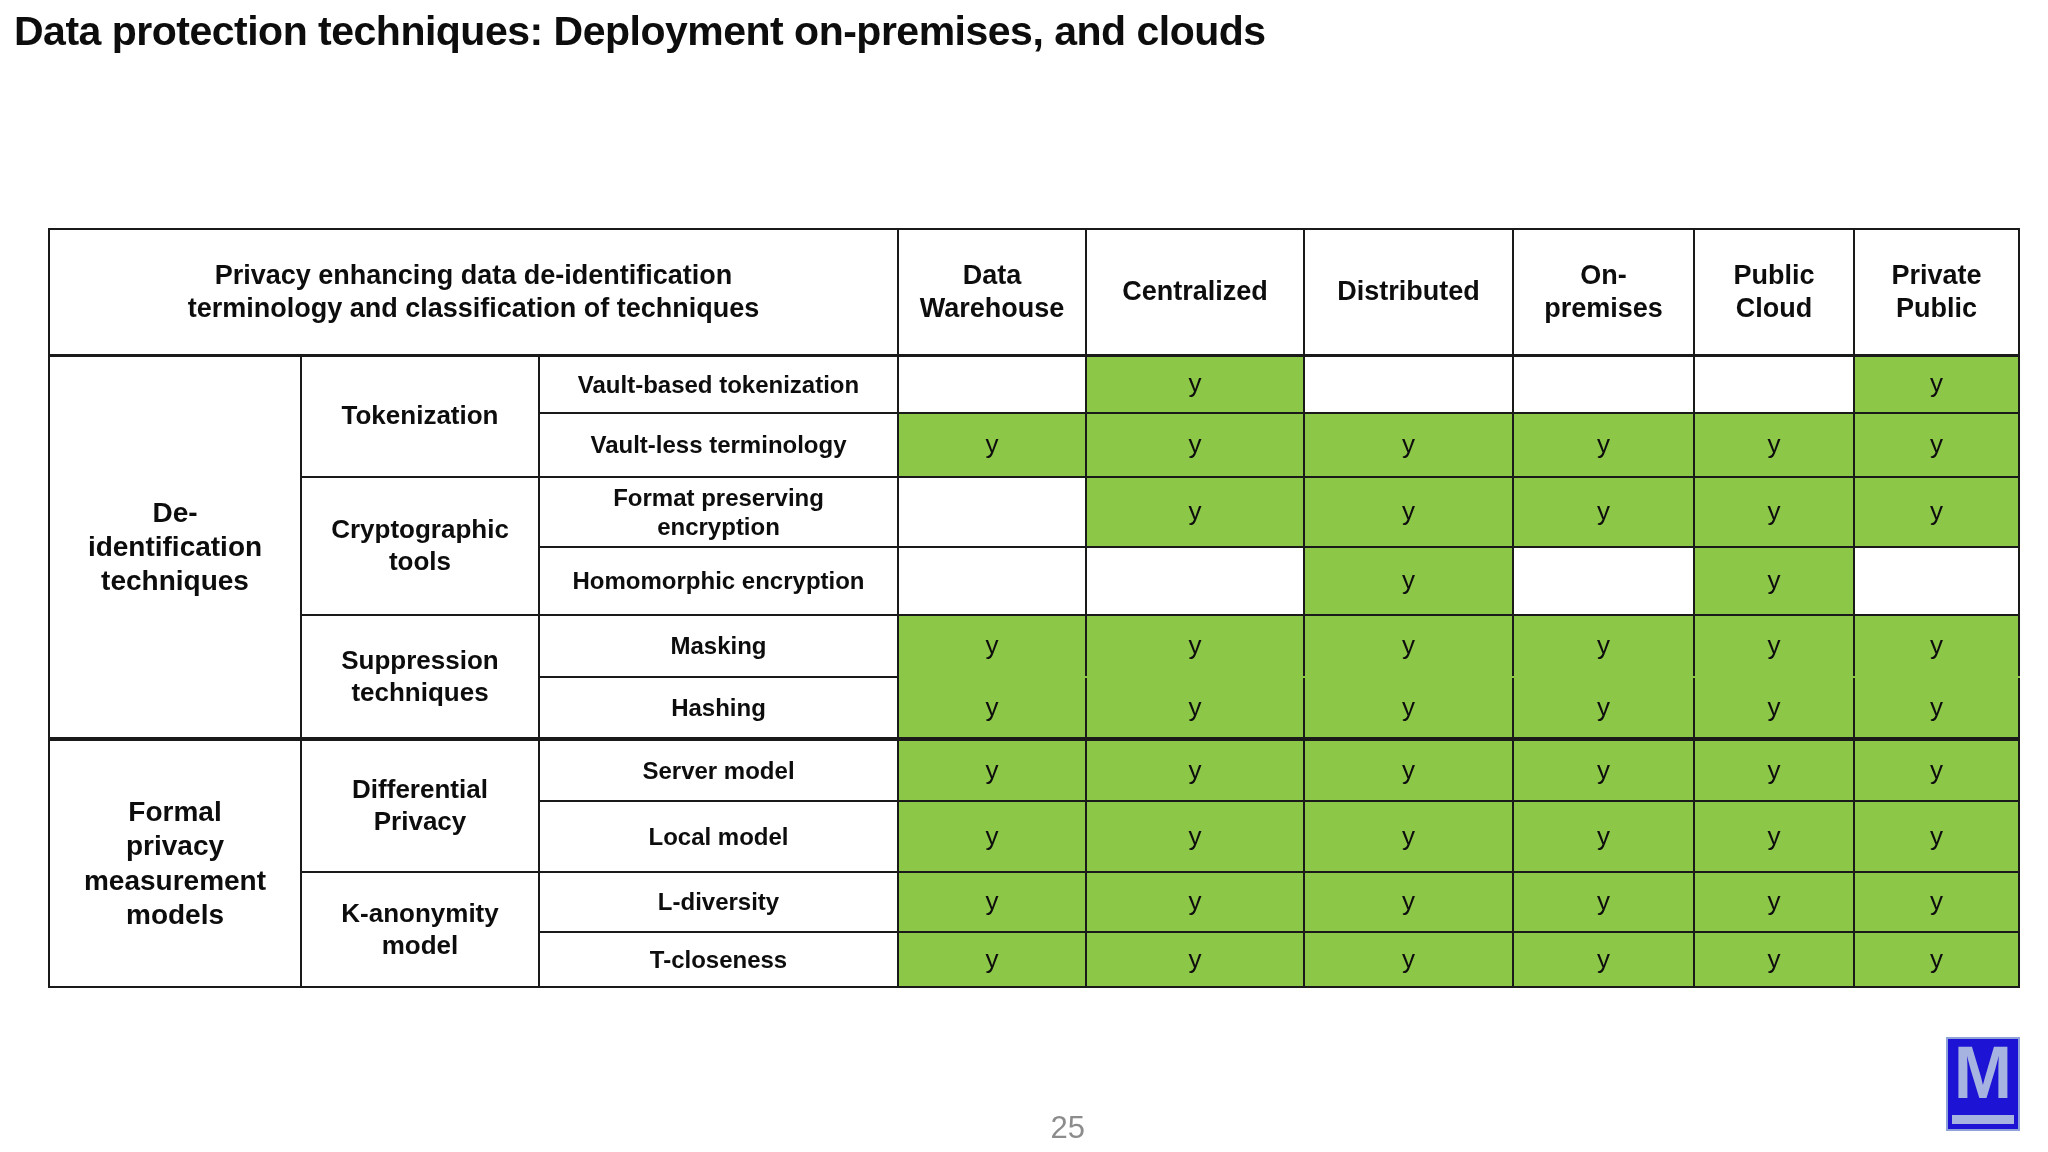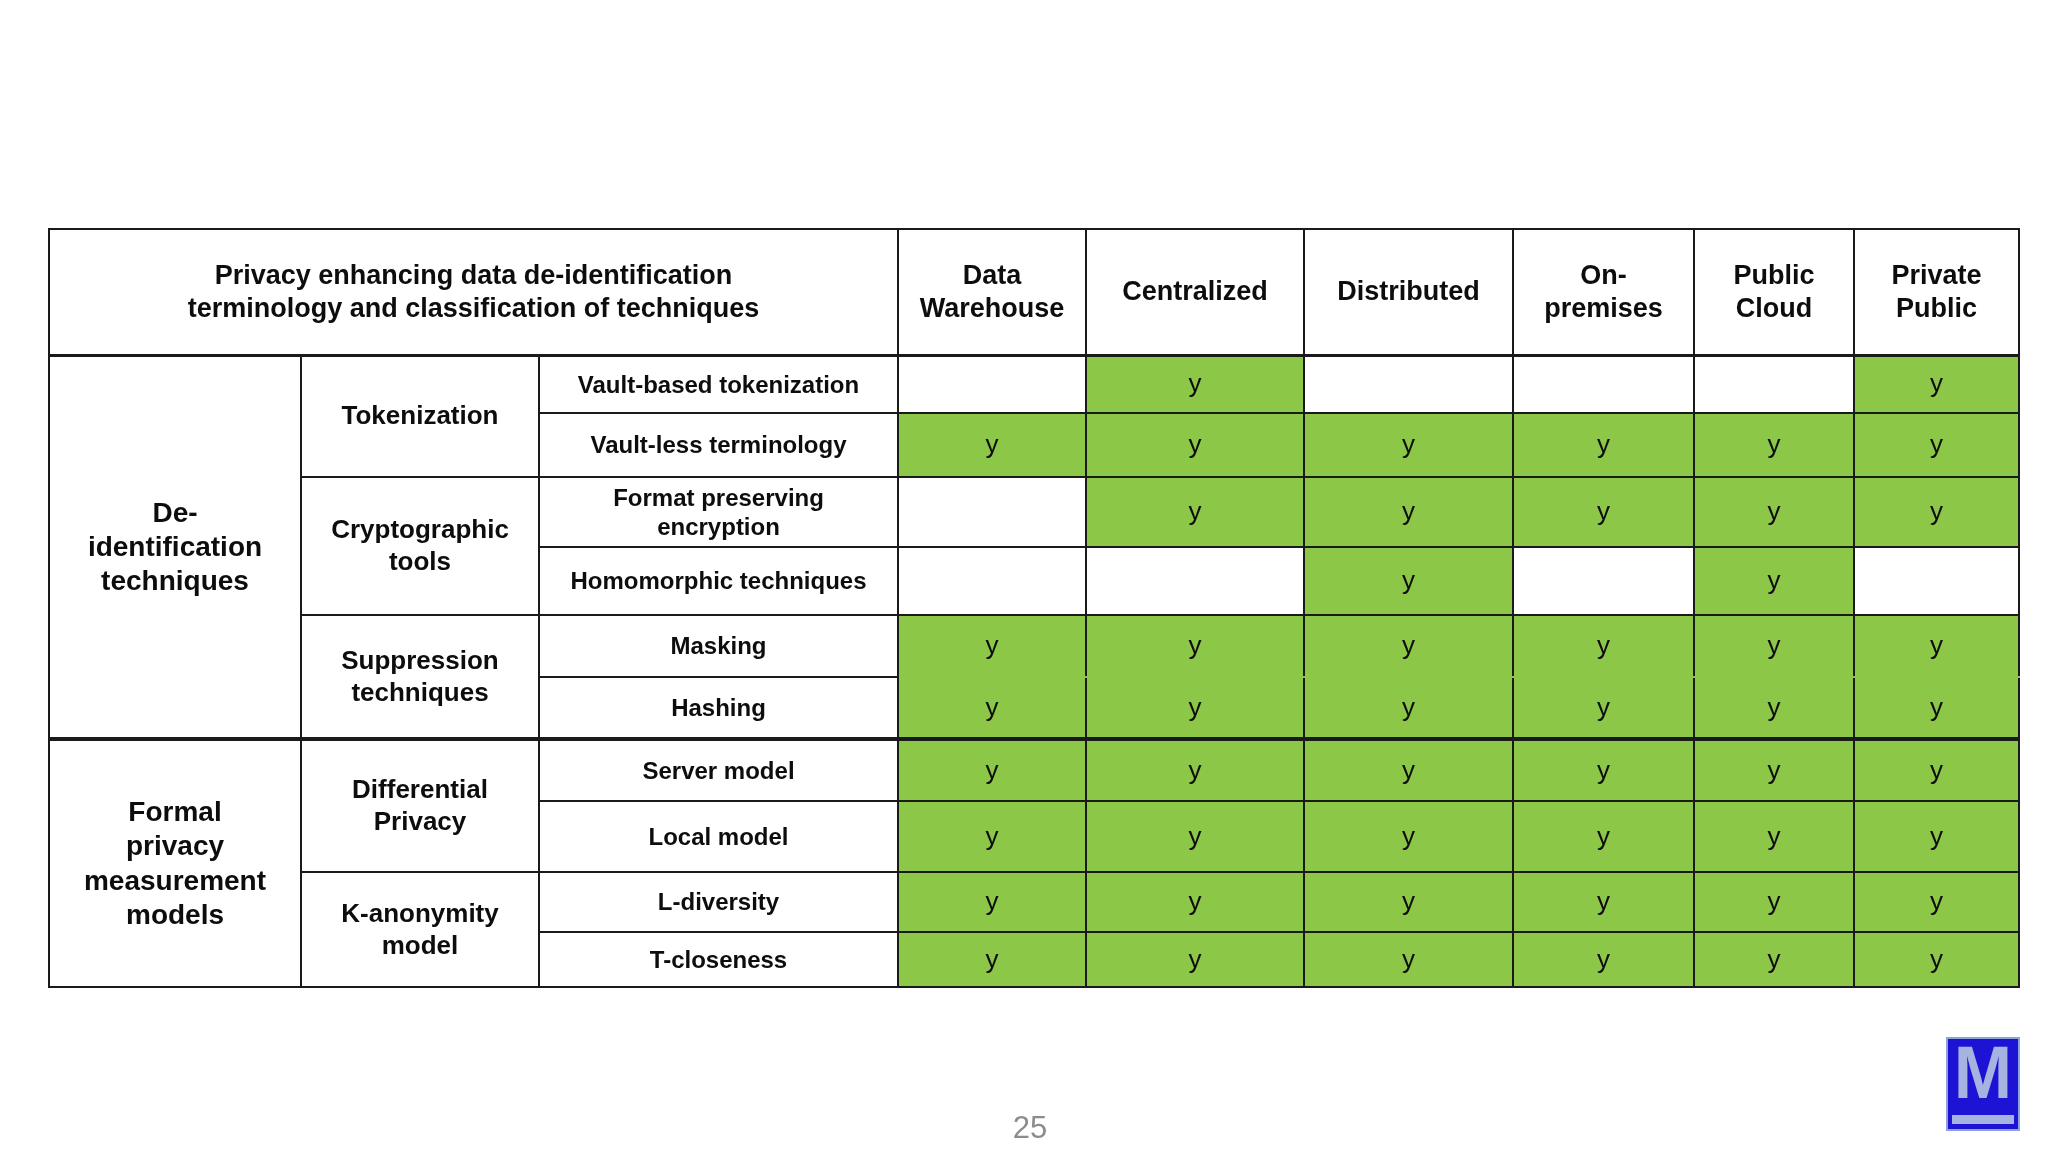--- a/index.html
+++ b/index.html
@@ -42,40 +42,41 @@
   td.grp  { font-size:26px; font-weight:bold; }
   td.tech { font-size:24px; font-weight:bold; }
   td.val  { font-size:26px; font-weight:normal; background:#ffffff; }
   td.val.filled { background:#8dc748; }
   tr.hdr th { border-bottom:3px solid #1a1a1a; }
   tr.section-start td { border-top:4px solid #1a1a1a; }
   td.val.merge-down { border-bottom:2px solid #8dc748; }
   td.val.merge-up   { border-top:2px solid #8dc748; }
   
   .page-number {
-    position:absolute; left:975px; top:1110px; width:110px; text-align:center;
+    position:absolute; left:975px; top:1110px; width:110px; text-align:right;
     font-size:31px; color:#8c8c8c;
   }
   
   .m-logo {
     position:absolute; left:1946px; top:1037px; width:74px; height:94px;
     background:#1c13d4; border:2px solid #8fa3d9; box-sizing:border-box;
     display:flex; flex-direction:column; align-items:center; justify-content:space-between;
   }
   .m-letter {
     font-size:70px; font-weight:bold; color:#a6b3e0; line-height:72px; margin-top:-2px;
     font-family:"Liberation Sans", sans-serif; transform:scaleY(1.05);
   }
   .m-bar { width:62px; height:9px; background:#a6b3e0; margin-bottom:5px; }
 </style>
 </head>
 <body>
 
 <div class="slide">
 
+  <h1 class="slide-title">Data protection techniques: Deployment on-premises, and clouds</h1>
 
 
   <table class="deploy">
     <colgroup>
       <col style="width:252px">
         <col style="width:238px">
         <col style="width:359px">
       <col style="width:188px">
         <col style="width:218px">
         <col style="width:209px">
@@ -128,21 +129,21 @@
           <td class="tech">Format preserving
 encryption</td>
           <td class="val"></td>
           <td class="val filled">y</td>
           <td class="val filled">y</td>
           <td class="val filled">y</td>
           <td class="val filled">y</td>
           <td class="val filled">y</td>
         </tr>
         <tr style="height: 68px;">
-          <td class="tech">Homomorphic techniques</td>
+          <td class="tech">Homomorphic encryption</td>
           <td class="val"></td>
           <td class="val"></td>
           <td class="val filled">y</td>
           <td class="val"></td>
           <td class="val filled">y</td>
           <td class="val"></td>
         </tr>
         <tr style="height: 62px;">
           <td class="grp" rowspan="2">Suppression
 techniques</td>

